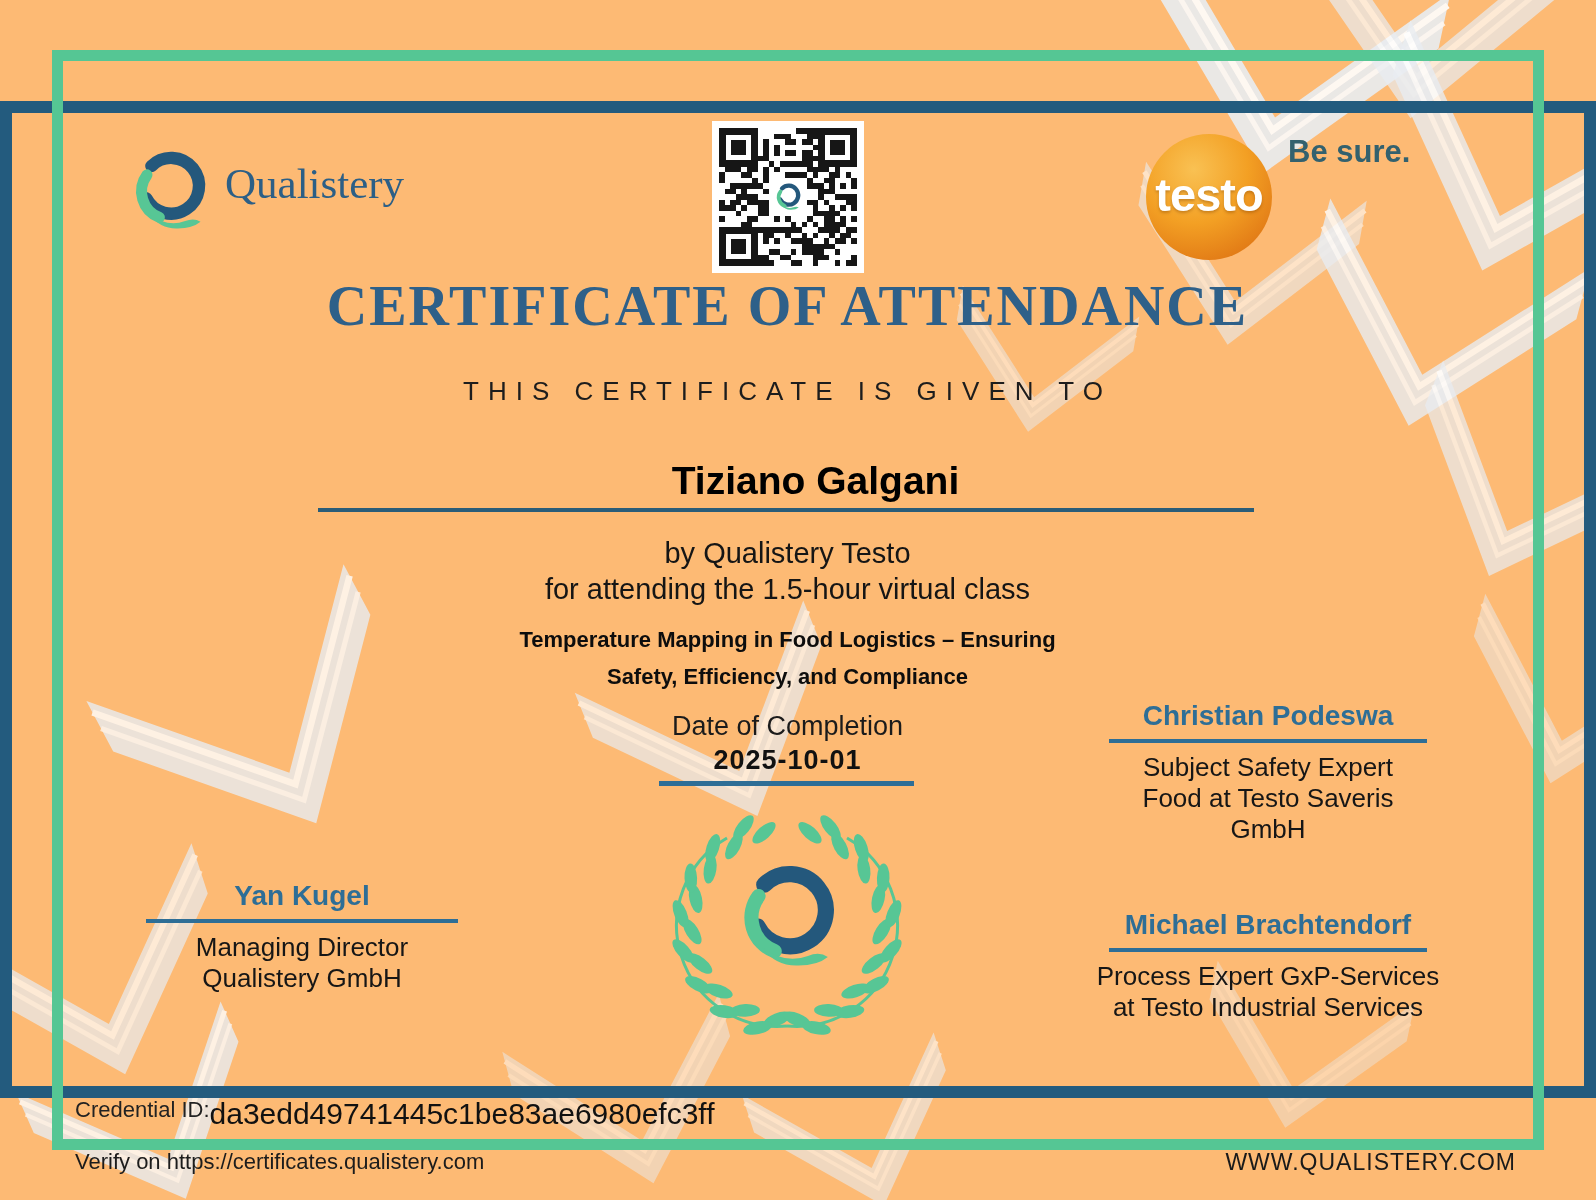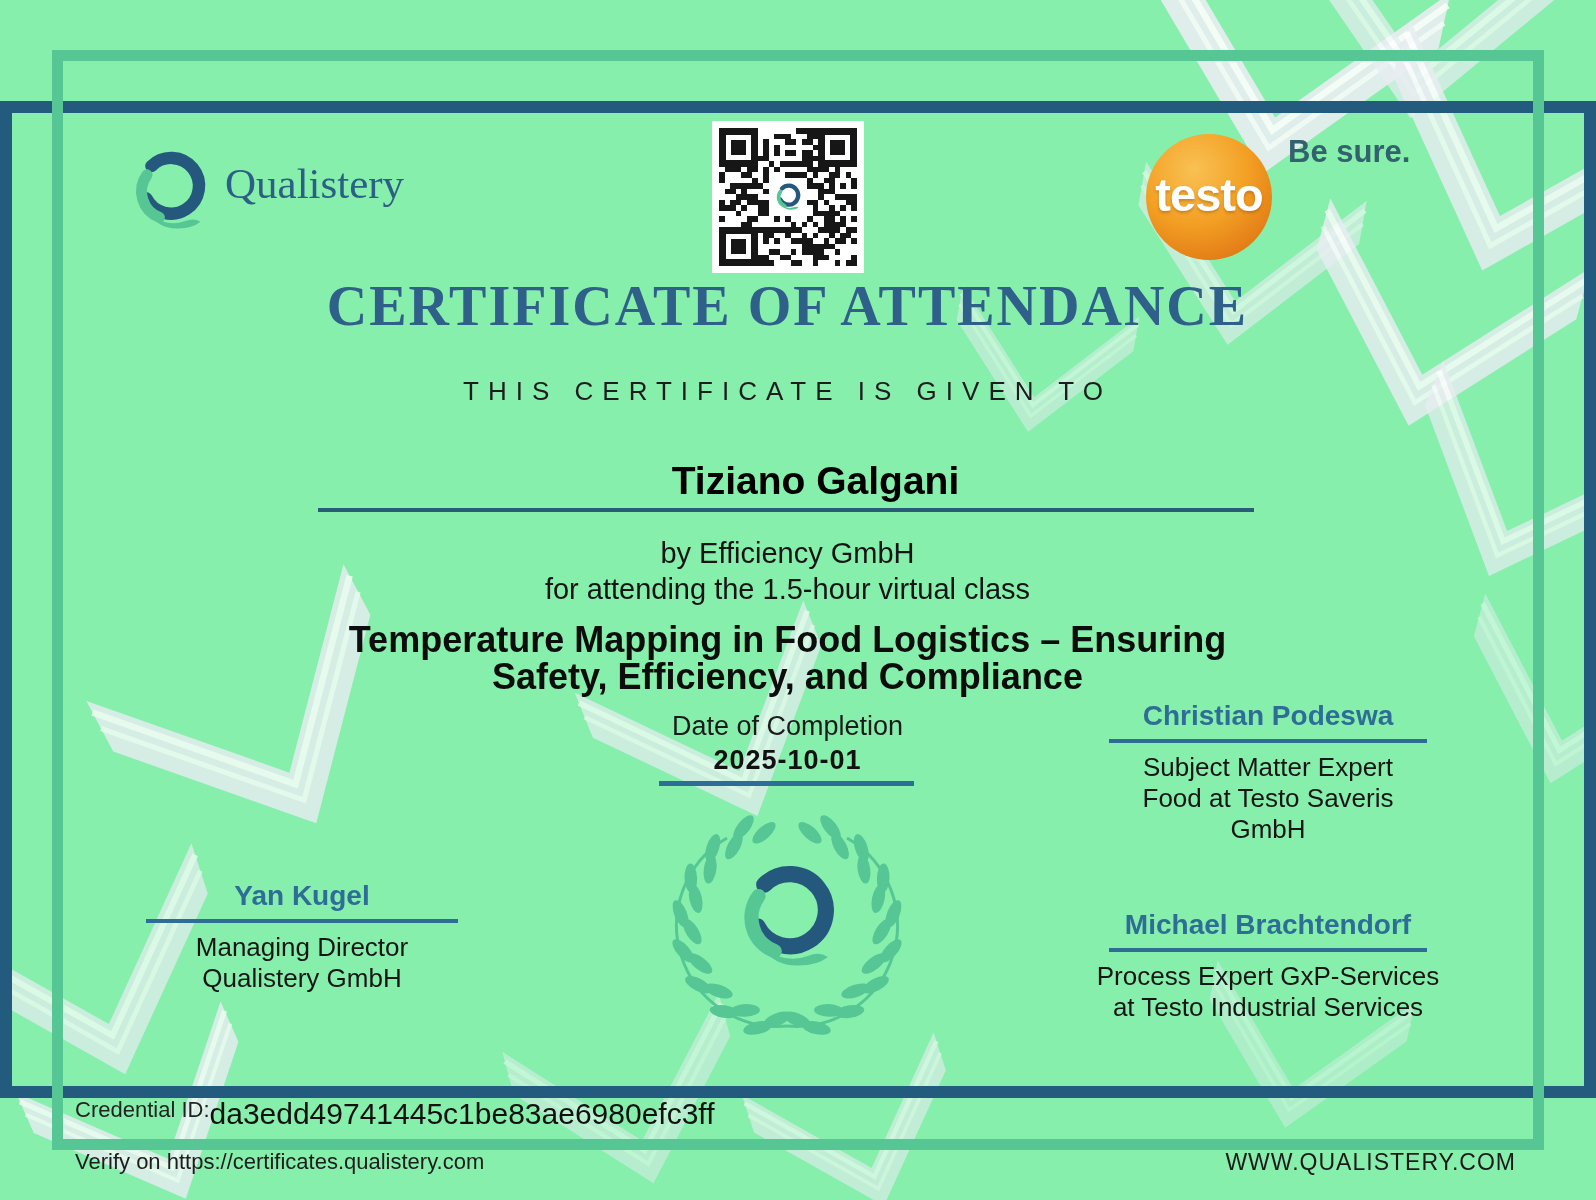--- a/index.html
+++ b/index.html
@@ -1,16 +1,16 @@
 <!DOCTYPE html>
 <html><head>
 <meta charset="utf-8">
 <style>
   html,body{margin:0;padding:0;background:#fff;}
-  .page{position:relative;width:1596px;height:1200px;background:#86efac;overflow:hidden;
+  .page{position:relative;width:1596px;height:1200px;background:#fdba74;overflow:hidden;
         font-family:"Liberation Sans",sans-serif;}
 
   
   .pattern{position:absolute;left:0;top:0;width:1596px;height:1200px;z-index:0;}
 
   
   .frame-blue{position:absolute;left:0;top:101px;width:1596px;height:997px;
               border:12px solid #235b7e;box-sizing:border-box;z-index:1;}
   .frame-green{position:absolute;left:52px;top:50px;width:1492px;height:1100px;
                border:11px solid #55c694;box-sizing:border-box;z-index:2;}
@@ -39,21 +39,21 @@
   .besure{font-size:31px;font-weight:bold;color:#33616e;}
 
   
   .center{position:absolute;left:0;width:1575px;text-align:center;z-index:3;}
   .title{top:274px;font-family:"Liberation Serif",serif;font-weight:bold;font-size:56px;
          color:#2e6089;letter-spacing:2px;}
   .subtitle{top:376px;font-size:26px;letter-spacing:9px;color:#1d1d1d;}
   .name{top:459px;font-size:39px;font-weight:bold;color:#000;margin-left:28px;}
   .name-line{position:absolute;left:318px;top:508px;width:936px;height:4px;background:#2a5d78;z-index:3;}
   .byline{top:535px;font-size:29px;color:#151515;line-height:36px;}
-  .course{top:621px;font-size:36px;font-weight:bold;color:#0d0d0d;line-height:37px;}
+  .course{top:621px;font-size:22px;font-weight:bold;color:#0d0d0d;line-height:37px;}
   .date-label{top:711px;font-size:27px;color:#1b1b1b;}
   .date-value{top:745px;font-size:27px;font-weight:bold;color:#111;letter-spacing:1px;}
   .date-line{position:absolute;left:659px;top:781px;width:255px;height:5px;background:#2e6e96;z-index:3;}
 
   .wreath{position:absolute;left:652px;top:790px;width:270px;height:270px;z-index:3;}
 
   
   .sig{position:absolute;z-index:3;text-align:center;}
   .sig-name{font-size:28px;font-weight:bold;color:#2e6e96;}
   .sig-line{height:4px;background:#2e6e96;margin:7px auto 9px;}
@@ -357,21 +357,21 @@
     <span class="besure">Be sure.</span>
   </div>
 
   <div class="center title">CERTIFICATE OF ATTENDANCE</div>
   <div class="center subtitle">THIS CERTIFICATE IS GIVEN TO</div>
 
   <div class="center name">Tiziano Galgani</div>
   <div class="name-line"></div>
 
   <div class="center byline">
-    <div>by Efficiency GmbH</div>
+    <div>by Qualistery Testo</div>
     <div>for attending the 1.5-hour virtual class</div>
   </div>
 
   <div class="center course">
     <div>Temperature Mapping in Food Logistics – Ensuring</div>
     <div>Safety, Efficiency, and Compliance</div>
   </div>
 
   <div class="center date-label">Date of Completion</div>
   <div class="center date-value">2025-10-01</div>
@@ -422,21 +422,21 @@
   <div class="sig sig-yan">
     <div class="sig-name">Yan Kugel</div>
     <div class="sig-line" style="width:312px"></div>
     <div class="sig-role">Managing Director</div>
     <div class="sig-role">Qualistery GmbH</div>
   </div>
 
   <div class="sig sig-christian">
     <div class="sig-name">Christian Podeswa</div>
     <div class="sig-line" style="width:318px"></div>
-    <div class="sig-role">Subject Matter Expert</div>
+    <div class="sig-role">Subject Safety Expert</div>
     <div class="sig-role">Food at Testo Saveris</div>
     <div class="sig-role">GmbH</div>
   </div>
 
   <div class="sig sig-michael">
     <div class="sig-name">Michael Brachtendorf</div>
     <div class="sig-line" style="width:318px"></div>
     <div class="sig-role">Process Expert GxP-Services</div>
     <div class="sig-role">at Testo Industrial Services</div>
   </div>

